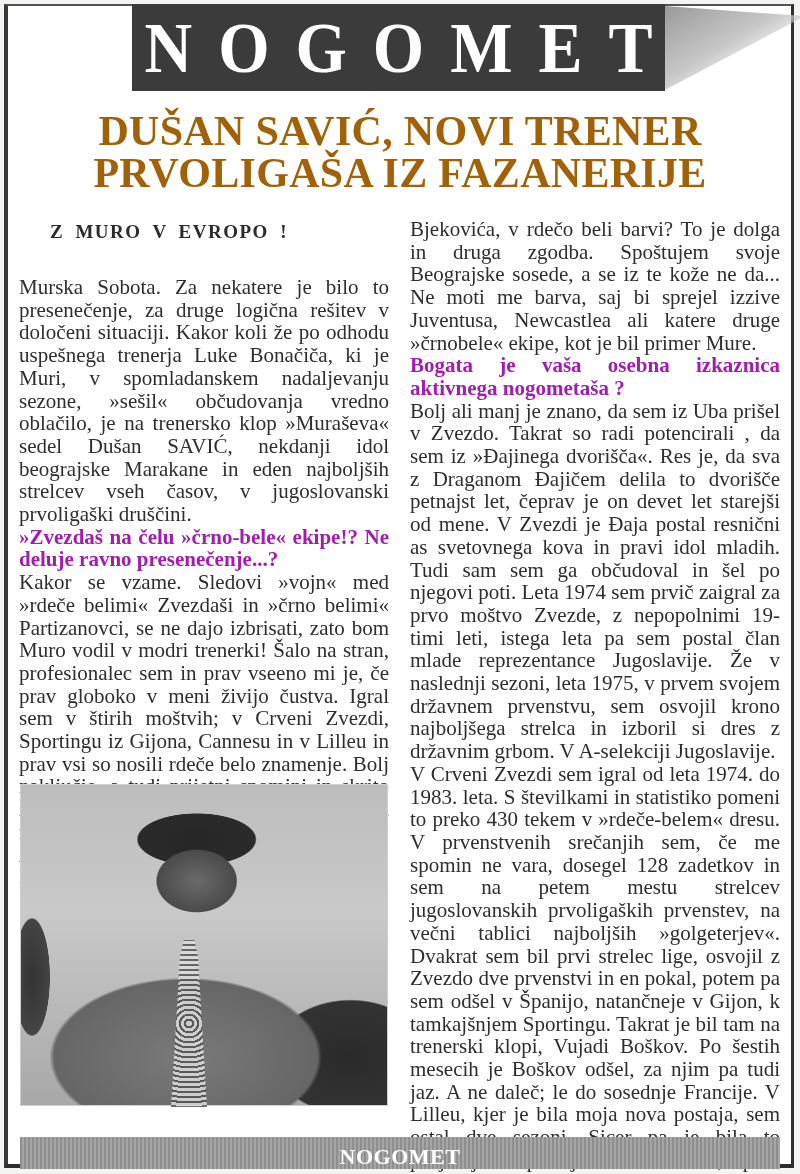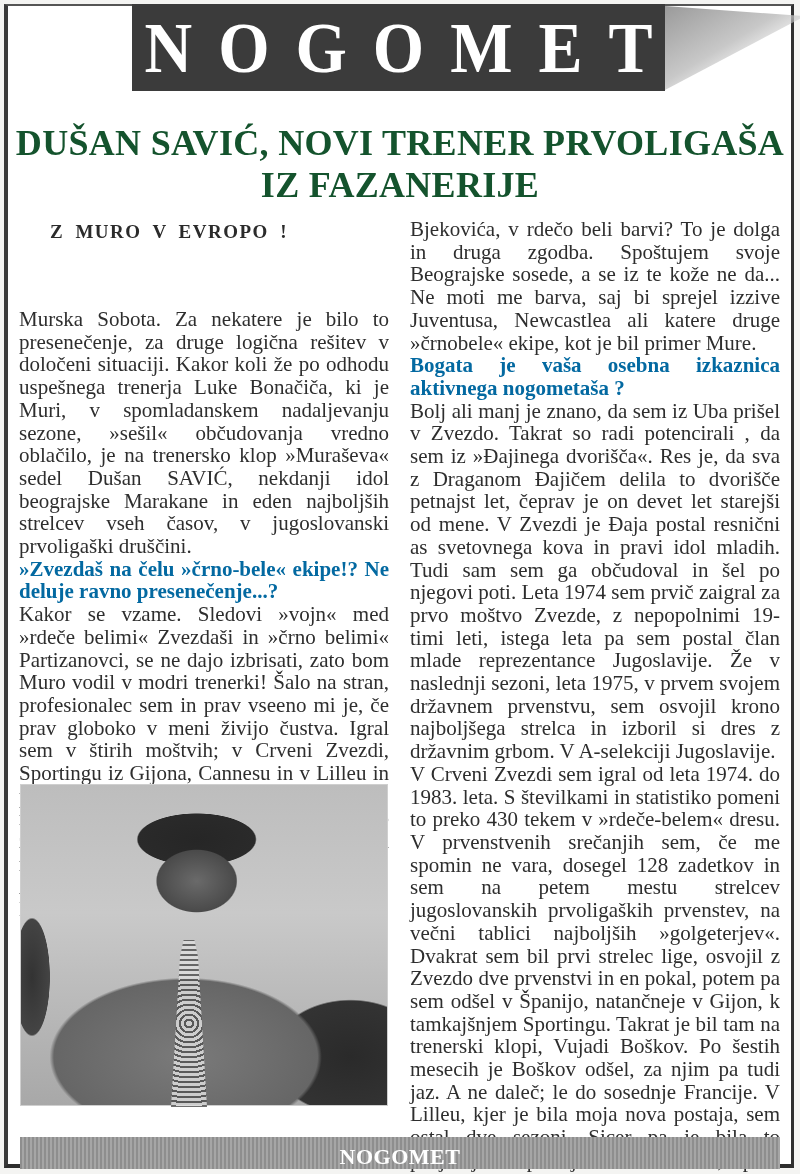--- a/index.html
+++ b/index.html
@@ -23,38 +23,38 @@
     background: linear-gradient(to bottom right, #9a9a9a 0%, #c8c8c8 45%, rgba(255,255,255,0) 70%);
     clip-path: polygon(0 0, 100% 12%, 0 100%);
   }
   .header-title {
     color: #ffffff; font-family: "Liberation Serif", "DejaVu Serif", serif;
     font-weight: bold; font-size: 66px; letter-spacing: 26px; margin-left: 26px;
     transform: scaleY(1.08);
   }
 
   .headline {
-    position: absolute; left: 10px; top: 122px; width: 780px; text-align: center;
+    position: absolute; left: 10px; top: 110px; width: 780px; text-align: center;
     font-family: "Liberation Serif", "DejaVu Serif", serif; font-weight: bold;
-    font-size: 36px; line-height: 42px; color: #14532d; letter-spacing: 0.3px;
+    font-size: 42px; line-height: 42px; color: #a16207; letter-spacing: 0.3px;
   }
 
   .subheadline {
     position: absolute; left: 50px; top: 221px; width: 330px; text-align: left;
     font-family: "Liberation Serif", "DejaVu Serif", serif; font-weight: bold;
     font-size: 19px; letter-spacing: 1.5px; color: #2b2b2b; word-spacing: 5px;
   }
 
   .col {
     position: absolute; font-size: 21px; line-height: 22.7px; text-align: justify;
     color: #2e2e2e;
   }
   .col p { margin: 0; }
-  .col .q { font-weight: bold; color: #0369a1; }
-  .col-left { left: 19px; top: 276px; width: 370px; margin-top: 32px; }
+  .col .q { font-weight: bold; color: #a21caf; }
+  .col-left { left: 19px; top: 276px; width: 370px; }
   .col-right { left: 410px; top: 218px; width: 370px; }
 
   .photo {
     position: absolute; left: 20px; top: 784px; width: 368px; height: 322px;
     background:
       radial-gradient(ellipse 18% 16% at 48% 30%, #6a6a6a 0%, #4a4a4a 60%, transparent 62%),
       radial-gradient(ellipse 20% 10% at 48% 17%, #262626 0%, #2a2a2a 80%, transparent 82%),
       radial-gradient(ellipse 60% 40% at 45% 85%, #7a7a7a 0%, #666 60%, transparent 62%),
       radial-gradient(ellipse 30% 25% at 90% 85%, #2a2a2a 0%, #333 70%, transparent 72%),
       radial-gradient(ellipse 8% 30% at 3% 60%, #333 0%, #444 60%, transparent 62%),

